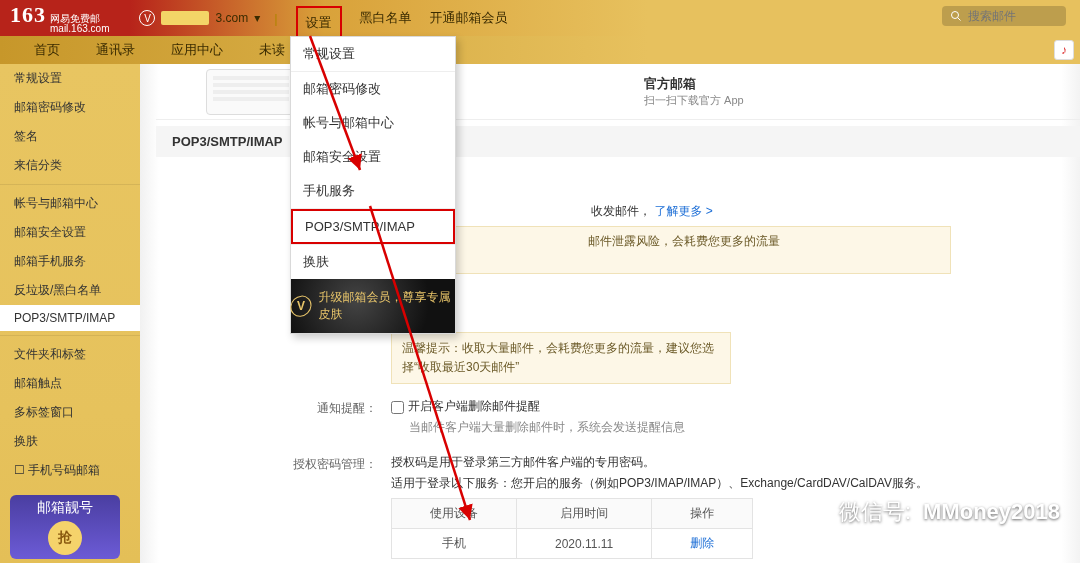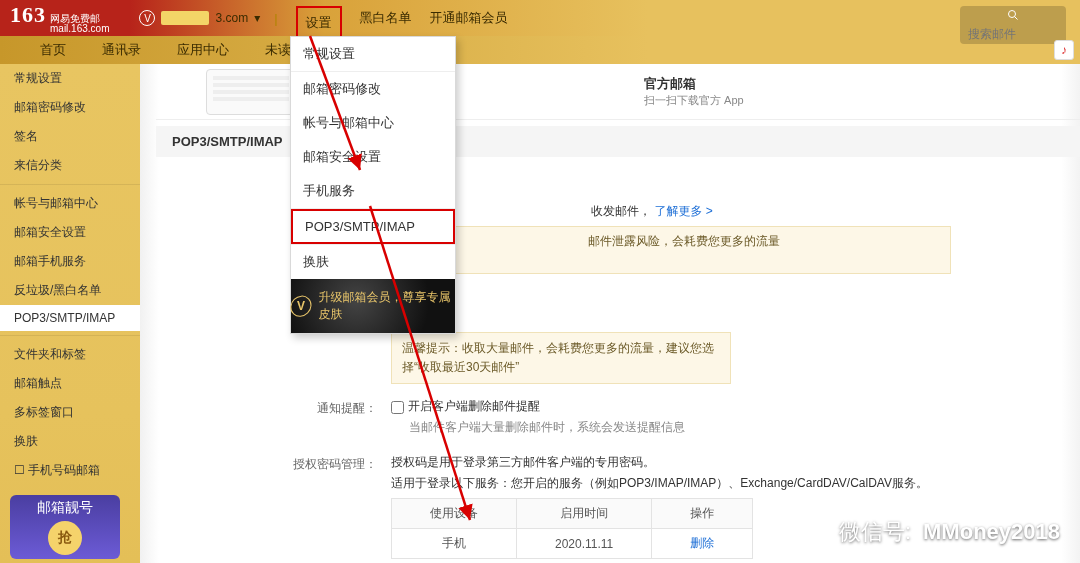--- a/index.html
+++ b/index.html
@@ -14,29 +14,29 @@
   .logo-block { display: flex; align-items: baseline; padding-left: 10px; gap: 4px; }
   .logo-163 { font-family: Georgia, serif; font-weight: bold; font-size: 22px; letter-spacing: 1px; }
   .logo-sub { font-size: 10px; line-height: 1; display: flex; flex-direction: column; }
   .user-area { margin-left: 30px; display: flex; align-items: center; gap: 6px; }
   .vbadge { display:inline-flex; width:16px; height:16px; border:1px solid #fff; border-radius:50%; align-items:center; justify-content:center; font-size:10px; }
   .topnav-links { display: flex; align-items: center; gap: 18px; margin-left: 14px; font-size: 13px; color:#3a2b00; }
   .topnav-links span { cursor:pointer; }
   .settings-hi { border: 2px solid #d80000; padding: 6px 8px; margin-top:10px; }
   .searchbox {
     position: absolute; right: 14px; top: 6px; display: flex; align-items: center;
-    background: rgba(0,0,0,0.18); border-radius: 4px; padding: 3px 8px; gap: 6px; color:#fff;flex-direction:column;
+    background: rgba(0,0,0,0.18); border-radius: 4px; padding: 3px 8px; gap: 6px; color:#fff;
   }
   .searchbox input { background: transparent; border: none; outline: none; color:#fff; font-size:12px; width:90px; }
   .mag { width:12px; height:12px; }
 
   .tabstrip {
     height: 28px; background: linear-gradient(to right, #c7972a 0%, #e7c15e 60%, #e7c15e 100%);
     display:flex; align-items:center; font-size:13px; color:#3a2b00;
-    padding-left: 22px; gap: 0;
+    padding-left: 16px; gap: 0;
   }
   .tabstrip .tab { padding: 6px 18px; cursor:pointer; }
 
   .body-row { display:flex; height: calc(563px - 64px); }
 
   .sidebar {
     width: 140px; background: linear-gradient(#e8c561, #e6c25c 70%, #e4bf57);
     font-size: 12px; color: #333; overflow-y: auto; padding-bottom: 8px;
   }
   .sidebar .item { padding: 6px 14px; cursor:pointer; }
@@ -85,21 +85,21 @@
   .vip-banner { height:54px; background: radial-gradient(circle at 40% 40%, #444 0%, #111 70%); color:#e8c56a; display:flex; align-items:center; justify-content:center; gap:8px; font-size:12px;}
   .vip-banner .vicon{ width:22px;height:22px;border-radius:50%;border:1px solid #e8c56a; display:flex;align-items:center;justify-content:center; transform:rotate(45deg);}
   .vip-banner .vicon span{transform:rotate(-45deg); font-weight:bold;}
 
   .arrow { position:absolute; z-index:60; pointer-events:none; }
   .arrow svg { overflow:visible; }
 
   .music-btn { position:absolute; right:6px; top:40px; width:20px; height:20px; background:#fff; border:1px solid #ddd; border-radius:3px; display:flex; align-items:center; justify-content:center; color:#d33; font-size:12px;}
 
   .watermark {
-    position:absolute; right:20px; bottom:16px; color:#fff; font-size:22px;
+    position:absolute; right:20px; bottom:36px; color:#fff; font-size:22px;
     display:flex; align-items:center; gap:12px;
     text-shadow: 0 1px 3px rgba(0,0,0,0.6);
     z-index:200;
   }
   .watermark .wicon { width:30px;height:30px;border-radius:6px; background:rgba(255,255,255,0.25); display:flex;align-items:center;justify-content:center;}
   .watermark .wicon svg{width:20px;height:20px;}
 </style>
 </head>
 <body>
 

